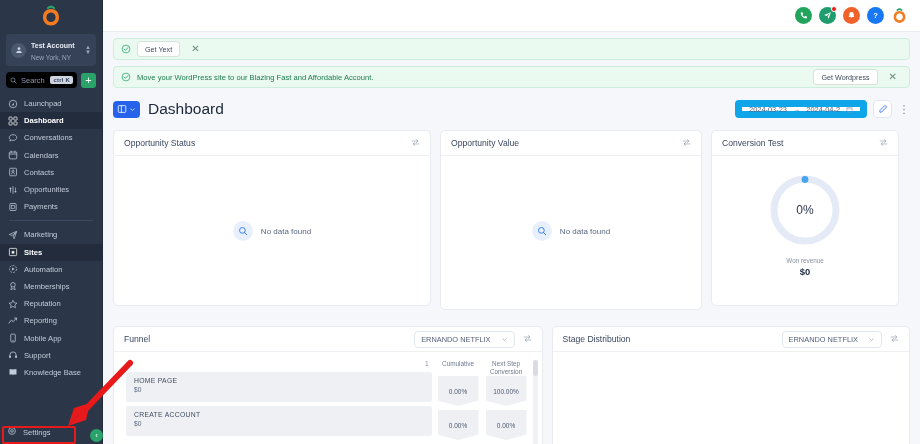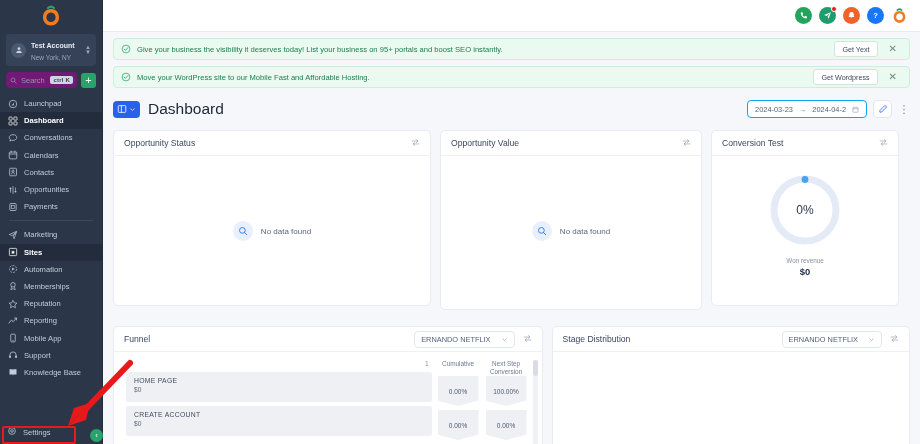--- a/index.html
+++ b/index.html
@@ -31,21 +31,21 @@
   }
   .acct-txt { flex:1; min-width:0; }
   .acct-name { color:#e8edf5; font-size:7px; font-weight:bold; line-height:9px;
                white-space:nowrap; overflow:hidden; text-overflow:ellipsis; }
   .acct-loc { color:#9aa6bb; font-size:6.5px; line-height:9px;
               white-space:nowrap; overflow:hidden; text-overflow:ellipsis; }
   .acct-caret { color:#9aa6bb; font-size:6px; line-height:5px; text-align:center; }
 
   .search-row { margin:6px 6px 0 6px; display:flex; align-items:center; gap:4px; }
   .search-box {
-    flex:1; background:#701a75; border-radius:4px; height:16px;
+    flex:1; background:#000000; border-radius:4px; height:16px;
     display:flex; align-items:center; padding:0 4px; gap:4px; cursor:text;
   }
   .search-ph { color:#8d99ae; font-size:7.5px; flex:1; }
   .kbd {
     background:#cfd6e2; color:#3b465c; font-size:6px; font-weight:bold;
     border-radius:2px; padding:1px 3px; letter-spacing:.2px;
   }
   .plus-btn {
     width:15px; height:15px; border-radius:3px; background:#2aa36b;
     color:#fff; font-size:11px; line-height:14px; text-align:center;
@@ -113,21 +113,21 @@
   .page-head {
     display:flex; align-items:center; margin:9px 10px 0 10px; height:24px;
   }
   .layout-btn {
     background:#2563eb; border-radius:4px; height:17px; padding:0 4px;
     display:flex; align-items:center; gap:2px; cursor:pointer;
   }
   .page-title { font-size:15.5px; color:#1c2739; margin-left:8px; font-weight:normal; }
   .head-right { margin-left:auto; display:flex; align-items:center; gap:6px; }
   .date-box {
-    border:1px solid #0ea5e9; background:#fff; border-radius:4px; height:18px;
+    border:7px solid #0ea5e9; background:#fff; border-radius:4px; height:18px;
     display:flex; align-items:center; gap:6px; padding:0 7px;
     font-size:7.4px; color:#56627a; cursor:pointer;
   }
   .icon-btn {
     width:19px; height:18px; border:1px solid #e2e6ee; background:#fff;
     border-radius:4px; display:flex; align-items:center; justify-content:center;
     cursor:pointer;
   }
   .dots-btn { width:12px; color:#7b8698; font-size:11px; text-align:center;
               cursor:pointer; line-height:14px; }
@@ -429,33 +429,32 @@
 
 <div id="content">
 
   <div class="banner">
     <span class="bn-check">
       <svg width="10" height="10" viewBox="0 0 16 16">
           <circle cx="8" cy="8" r="6.2" stroke="#2aa36b" stroke-width="1.2" fill="none"></circle>
           <path d="M5.2 8.2 7.2 10.2 11 5.8" stroke="#2aa36b" stroke-width="1.3" fill="none" stroke-linecap="round" stroke-linejoin="round"></path>
         </svg>
     </span>
-    <span class="bn-txt">Give your business the visibility it deserves today! List your business on 95+ portals and boost SEO instantly.</span>
     <button class="bn-btn">Get Yext</button>
     <span class="bn-x">✕</span>
   </div>
 
   <div class="banner">
     <span class="bn-check">
       <svg width="10" height="10" viewBox="0 0 16 16">
           <circle cx="8" cy="8" r="6.2" stroke="#2aa36b" stroke-width="1.2" fill="none"></circle>
           <path d="M5.2 8.2 7.2 10.2 11 5.8" stroke="#2aa36b" stroke-width="1.3" fill="none" stroke-linecap="round" stroke-linejoin="round"></path>
         </svg>
     </span>
-    <span class="bn-txt">Move your WordPress site to our Mobile Fast and Affordable Hosting.</span>
+    <span class="bn-txt">Move your WordPress site to our Blazing Fast and Affordable Account.</span>
     <button class="bn-btn">Get Wordpress</button>
     <span class="bn-x">✕</span>
   </div>
 
   <div class="page-head">
     <div class="layout-btn">
       <svg width="10" height="10" viewBox="0 0 16 16">
         <rect x="2" y="2.6" width="12" height="10.8" rx="1.4" stroke="#fff" stroke-width="1.3" fill="none"></rect>
         <line x1="7" y1="2.6" x2="7" y2="13.4" stroke="#fff" stroke-width="1.3"></line>
       </svg>

